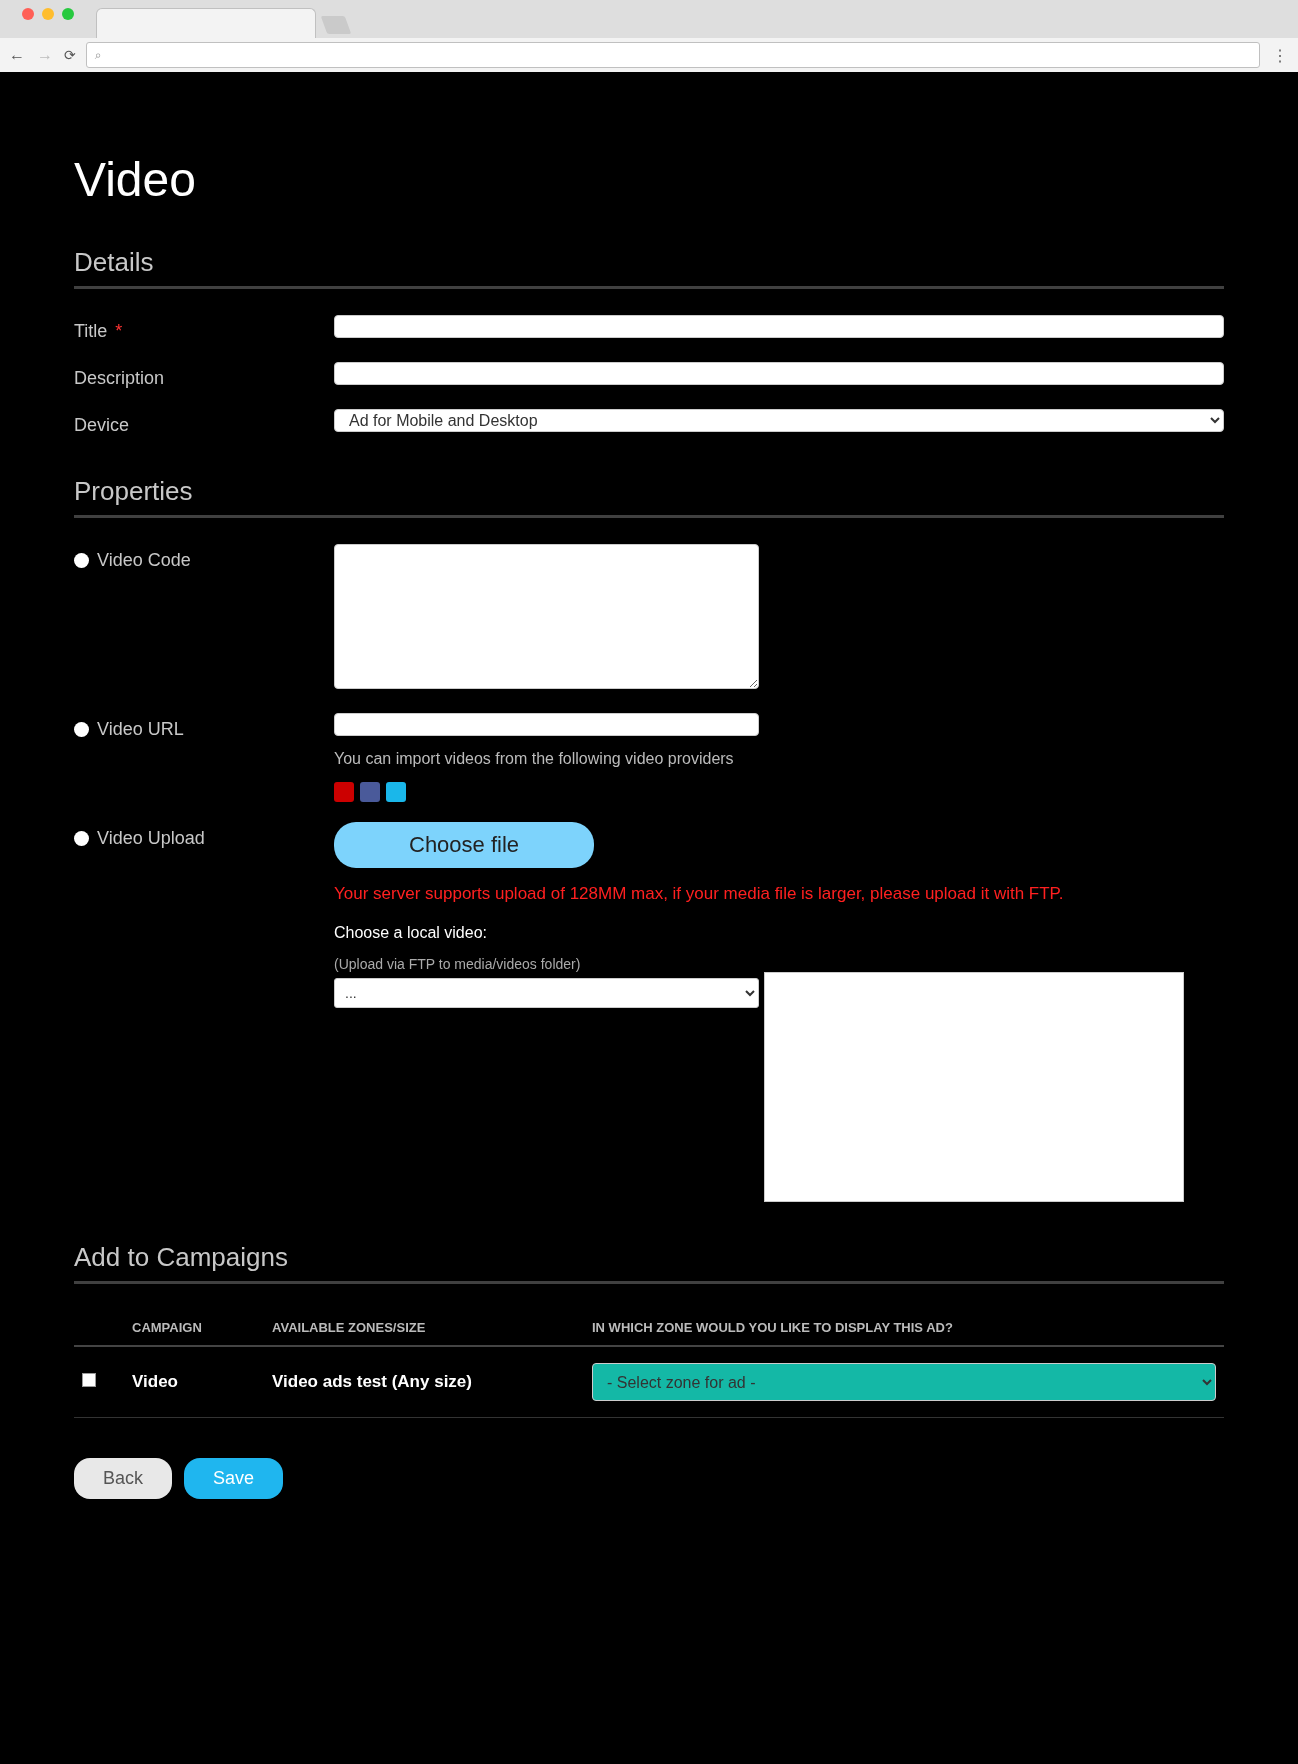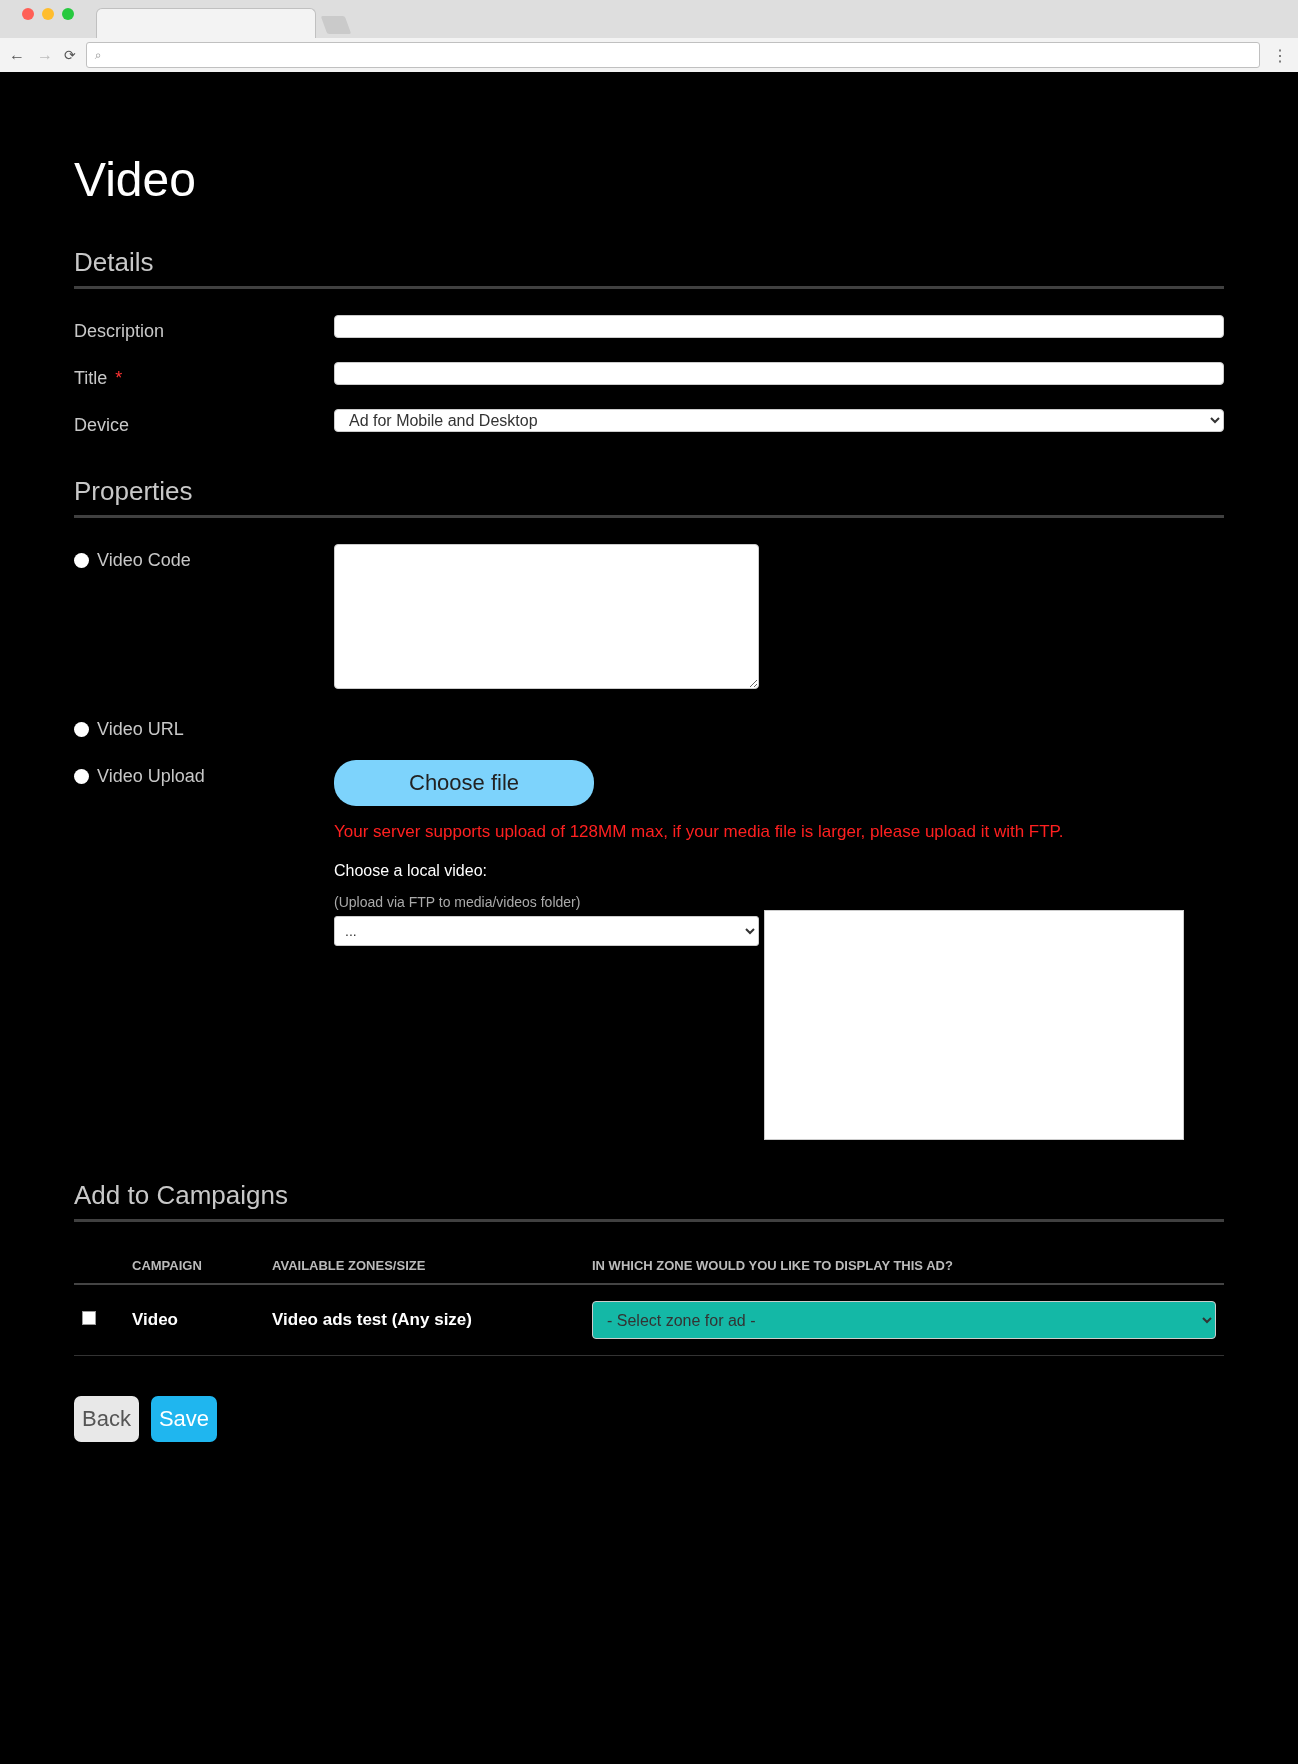--- a/index.html
+++ b/index.html
@@ -285,23 +285,23 @@
       border: 1px solid #999;
       display: inline-block;
     }
     
     .button-row {
       margin-top: 40px;
       display: flex;
       gap: 12px;
     }
     .btn {
-      border-radius: 7px;
-      padding: 10px 8px;
-      font-size: 22px;
+      border-radius: 16px;
+      padding: 10px 29px;
+      font-size: 18px;
       cursor: pointer;
       border: none;
     }
     .btn-back {
       background: #e8e8e8;
       color: #555;
     }
     .btn-save {
       background: #1fb6ef;
       color: #fff;
@@ -335,37 +335,37 @@
 
 <div class="page">
   <div class="container">
 
 
     <h1 class="page-title">Video</h1>
 
     <h2 class="section-title">Details</h2>
 
     <div class="form-row">
-      <div class="form-label">Description</div>
-      <div class="form-field">
-        <input type="text" class="text-input" value="" style="">
-      </div>
-    </div>
-
-    <div class="form-row">
       <div class="form-label">
         <span>Title</span>
           <span class="req">*</span>
       </div>
       <div class="form-field">
         <input type="text" class="text-input" value="" style="">
       </div>
     </div>
 
     <div class="form-row">
+      <div class="form-label">Description</div>
+      <div class="form-field">
+        <input type="text" class="text-input" value="" style="">
+      </div>
+    </div>
+
+    <div class="form-row">
       <div class="form-label">Device</div>
       <div class="form-field">
         <select class="select-input">
           <option>Ad for Mobile and Desktop</option>
         </select>
       </div>
     </div>
 
     <h2 class="section-title">Properties</h2>
 
@@ -376,20 +376,29 @@
       </div>
       <div class="form-field">
         <textarea class="textarea-input" style=""></textarea>
       </div>
     </div>
 
     <div class="form-row">
       <div class="form-label">
         <span class="radio"></span>
         <span>Video URL</span>
+      </div>
+      <div class="form-field">
+        <input type="text" class="text-input narrow" value="" style="">
+        <div class="helper-text">You can import videos from the following video providers</div>
+        <div class="provider-icons">
+          <span class="pi pi-yt"></span>
+          <span class="pi pi-mc"></span>
+          <span class="pi pi-vm"></span>
+        </div>
       </div>
     </div>
 
     <div class="form-row">
       <div class="form-label">
         <span class="radio"></span>
         <span>Video Upload</span>
       </div>
       <div class="form-field">
         <button class="choose-file-btn">Choose file</button>

